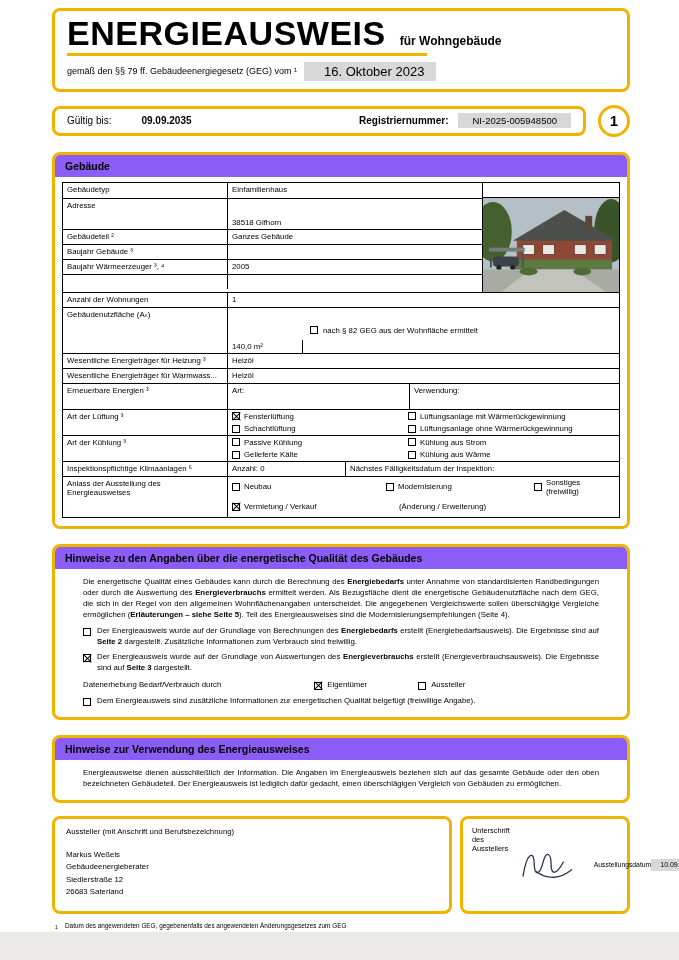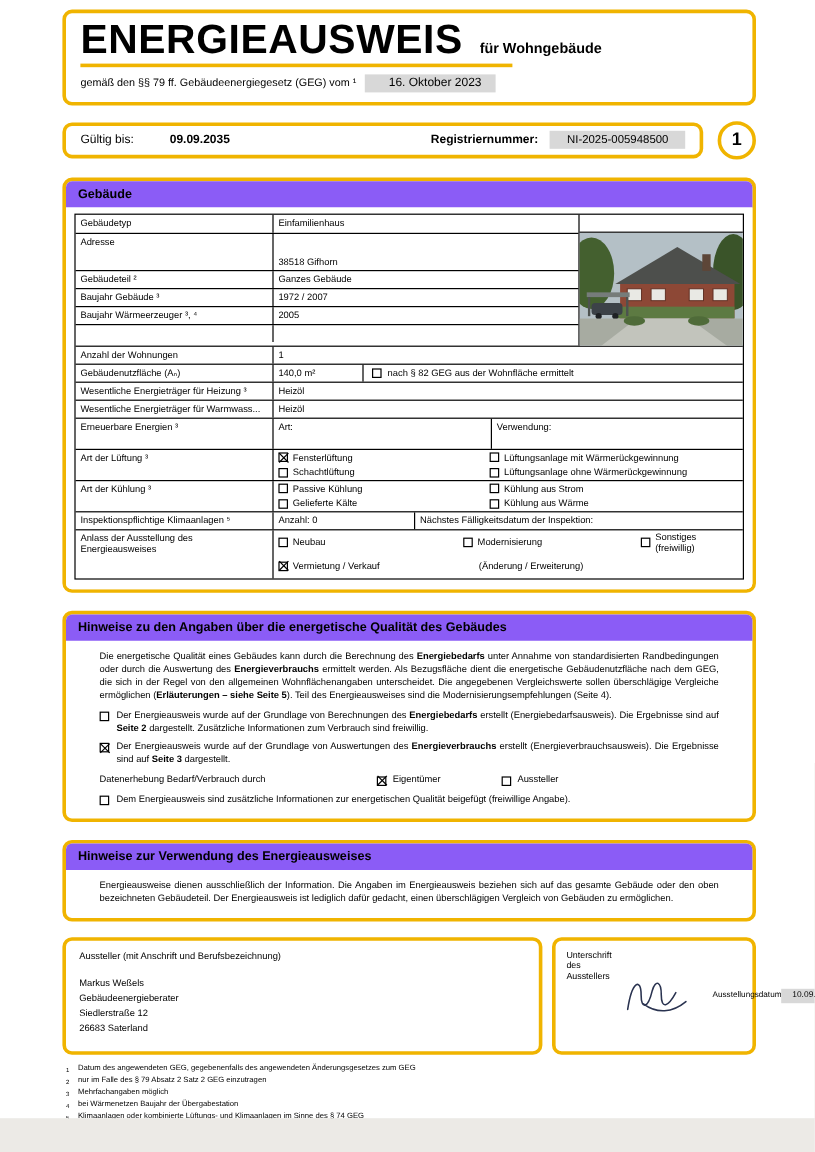--- a/index.html
+++ b/index.html
@@ -11,21 +11,21 @@
   .box{border:3px solid #F0B400;border-radius:8px;background:#fff;}
   .gray-box{background:#D8D8D8;display:inline-block;padding:2px 12px;}
 
   
   .header{padding:5px 12px 8px;}
   .title-row{display:flex;align-items:baseline;}
   .main-title{font-size:34px;font-weight:bold;line-height:1.05;letter-spacing:.5px;}
   .subtitle{font-size:12px;font-weight:bold;margin-left:14px;}
   .title-underline{height:3px;background:#F0B400;width:360px;margin:1px 0 6px;}
   .law-row{font-size:9px;display:flex;align-items:center;gap:7px;}
-  .law-row .gray-box{font-size:10px;padding-left:20px;}
+  .law-row .gray-box{font-size:13px;padding-left:20px;}
 
   
   .validity-row{display:flex;align-items:center;margin-top:13px;}
   .validity-bar{flex:1;display:flex;align-items:center;height:30px;padding:0 12px;font-size:10px;margin-right:12px;}
   .v-date{font-weight:bold;margin-left:30px;}
   .v-reg-label{font-weight:bold;margin-left:auto;}
   .validity-bar .gray-box{margin-left:10px;font-size:9.5px;padding:2px 14px;}
   .page-circle{width:32px;height:32px;border:3px solid #F0B400;border-radius:50%;
                display:flex;align-items:center;justify-content:center;font-weight:bold;font-size:15px;background:#fff;}
 
@@ -42,21 +42,21 @@
   .top-left{width:419px;}
   .top-left > .trow + .trow{border-top:1px solid #000;}
   .top-right{flex:1;border-left:1px solid #000;display:flex;flex-direction:column;}
   .photo-spacer{height:15px;border-bottom:1px solid #000;}
   .photo{flex:1;}
   .photo svg{display:block;width:100%;height:100%;}
   .tcell{padding:2px 4px;}
   .lbl{width:165px;border-right:1px solid #000;flex:none;}
   .val{flex:1;}
   .val.split{flex:none;border-right:1px solid #000;}
-  .w75{width:75px;} .w182{width:182px;} .w118{width:118px;}
+  .w75{width:75px;margin-top:32px;} .w182{width:182px;} .w118{width:118px;}
   .h15{min-height:15px;} .h26{min-height:26px;} .h31{min-height:31px;}
   .bottom-align{display:flex;align-items:flex-end;}
   .cbcell{flex:1;display:flex;align-items:center;gap:5px;padding:2px 4px 2px 7px;}
 
   .cb{position:relative;display:inline-block;width:8px;height:8px;border:1px solid #000;background:#fff;flex:none;}
   .cb.checked::before,.cb.checked::after{content:"";position:absolute;left:-2px;top:2.5px;width:11px;height:1.1px;background:#000;}
   .cb.checked::before{transform:rotate(45deg);}
   .cb.checked::after{transform:rotate(-45deg);}
 
   .cbgrid{display:grid;grid-auto-flow:column;grid-template-rows:repeat(2,1fr);padding:1px 4px;flex:1;row-gap:2px;}
@@ -131,21 +131,20 @@
             <div class="trow h31">
               <div class="tcell lbl">Adresse</div>
               <div class="tcell val bottom-align">38518 Gifhorn</div>
             </div>
             <div class="trow h15">
               <div class="tcell lbl">Gebäudeteil ²</div>
               <div class="tcell val">Ganzes Gebäude</div>
             </div>
             <div class="trow h15">
               <div class="tcell lbl">Baujahr Gebäude ³</div>
-              <div class="tcell val">1972 / 2007</div>
             </div>
             <div class="trow h15">
               <div class="tcell lbl">Baujahr Wärmeerzeuger ³, ⁴</div>
               <div class="tcell val">2005</div>
             </div>
             <div class="trow h15">
               <div class="tcell lbl"></div>
               <div class="tcell val"></div>
             </div>
           </div>

